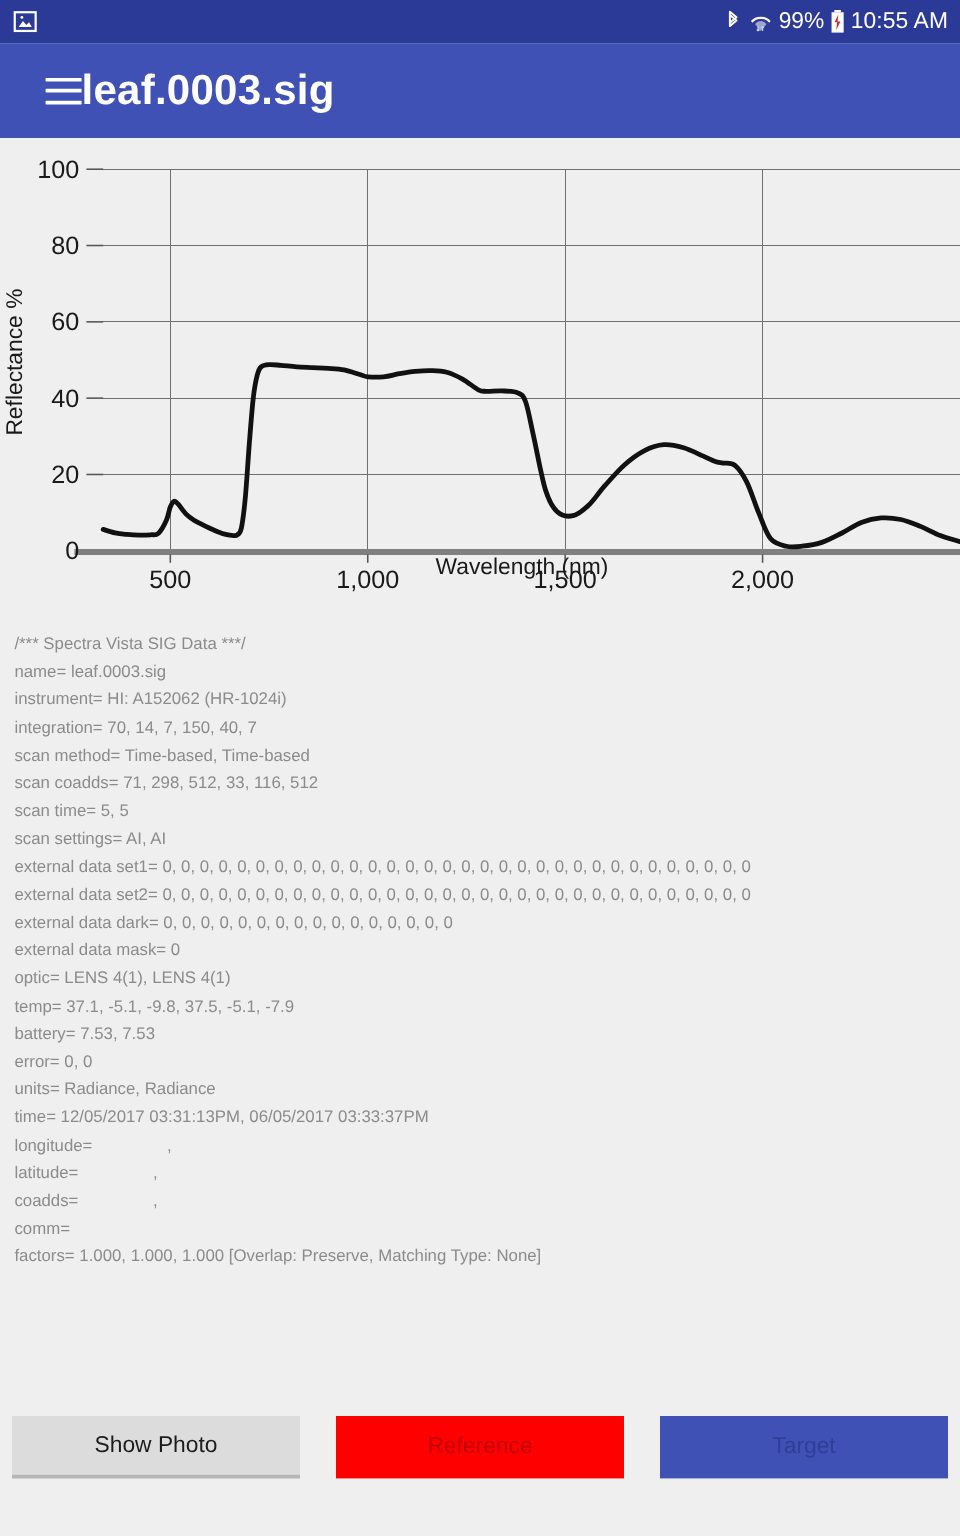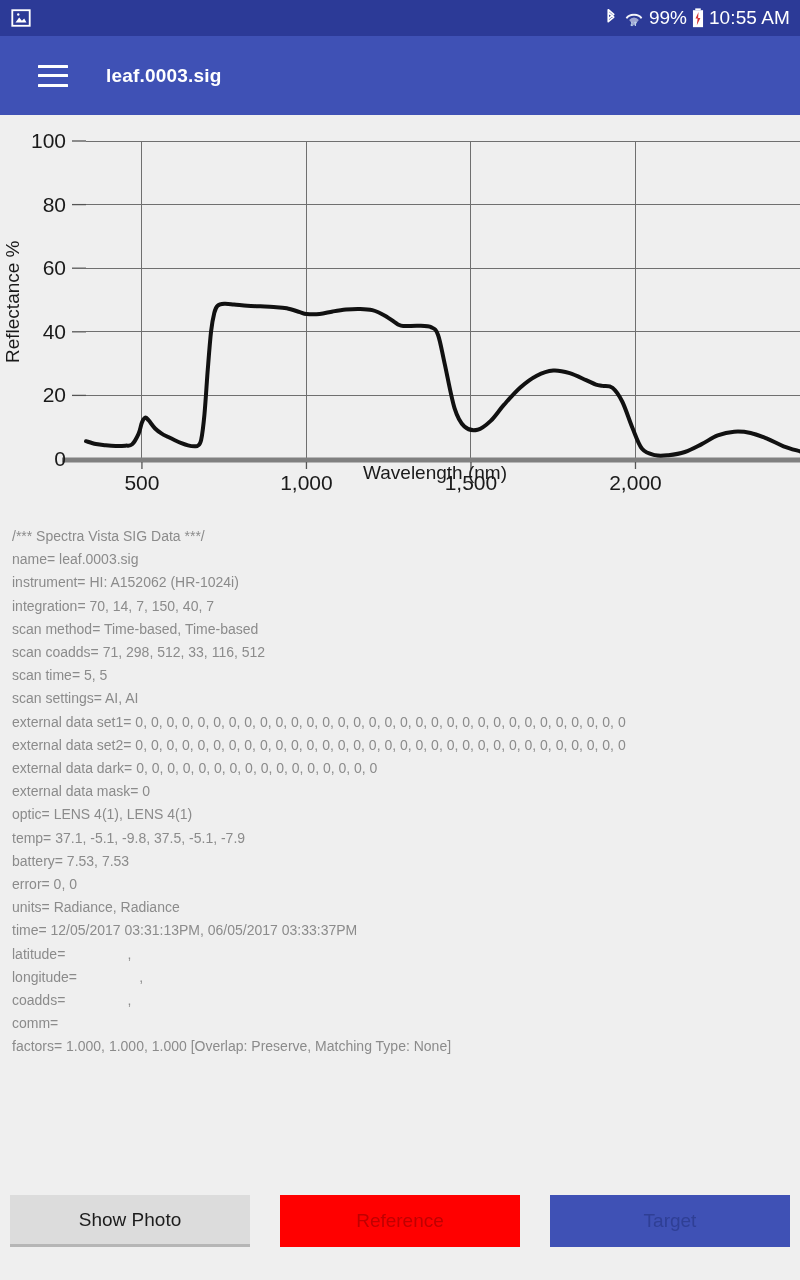--- a/index.html
+++ b/index.html
@@ -30,21 +30,21 @@
   
   .actionbar {
     height: 79px; width:100%;
     background: #3f51b5;
     display:flex; align-items:center;
     padding-left: 38px;
   }
   .hamburger { width: 30px; height: 22px; display:flex; flex-direction:column;
                justify-content: space-between; cursor:pointer; }
   .hamburger span { display:block; height:3px; background:#ffffff; border-radius:0.5px; }
-  .appTitle { margin-left: 38px; color:#fff; font-size: 19px; font-weight: 700;
+  .appTitle { color:#fff; font-size: 35px; font-weight: 700;
               letter-spacing: .2px; }
 
   
   .chartWrap { position: relative; width: 800px; height: 400px; background:#efefef; }
   .chartWrap svg { position:absolute; top:0; left:0; }
   .ylabel {
     position:absolute; left: 2px; top: 248px;
     transform-origin: 0 0; transform: rotate(-90deg);
     font-size: 19px; color:#1a1a1a; white-space: nowrap;
   }
@@ -61,21 +61,21 @@
     font-size: 14px; line-height: 23.2px;
     color: #8b8b8b;
     font-family: "Liberation Sans", sans-serif;
   }
   .meta .line { white-space: pre-wrap; word-break: break-word; }
 
   
   .buttonbar {
     position:absolute; left:0; bottom:0; width:800px; height: 100px;
     background:#efefef;
-    display:flex; align-items:center; justify-content:flex-start;
+    display:flex; align-items:flex-start; justify-content:flex-start;
     padding: 0 10px 18px 10px;
     gap: 30px;
   }
   .btn {
     height: 52px; display:flex; align-items:center; justify-content:center;
     font-size: 19px; border:0; cursor:pointer;
     font-family:"Liberation Sans", sans-serif;
   }
   .btn-photo { width: 246px; background:#dcdcdc; color:#1c1c1c;
                border-bottom: 3px solid #b6b6b6; }
@@ -183,22 +183,22 @@
       <div class="line">external data set1= 0, 0, 0, 0, 0, 0, 0, 0, 0, 0, 0, 0, 0, 0, 0, 0, 0, 0, 0, 0, 0, 0, 0, 0, 0, 0, 0, 0, 0, 0, 0, 0</div>
       <div class="line">external data set2= 0, 0, 0, 0, 0, 0, 0, 0, 0, 0, 0, 0, 0, 0, 0, 0, 0, 0, 0, 0, 0, 0, 0, 0, 0, 0, 0, 0, 0, 0, 0, 0</div>
       <div class="line">external data dark= 0, 0, 0, 0, 0, 0, 0, 0, 0, 0, 0, 0, 0, 0, 0, 0</div>
       <div class="line">external data mask= 0</div>
       <div class="line">optic= LENS 4(1), LENS 4(1)</div>
       <div class="line">temp= 37.1, -5.1, -9.8, 37.5, -5.1, -7.9</div>
       <div class="line">battery= 7.53, 7.53</div>
       <div class="line">error= 0, 0</div>
       <div class="line">units= Radiance, Radiance</div>
       <div class="line">time= 12/05/2017 03:31:13PM, 06/05/2017 03:33:37PM</div>
+      <div class="line">longitude=                ,</div>
       <div class="line">latitude=                ,</div>
-      <div class="line">longitude=                ,</div>
       <div class="line">coadds=                ,</div>
       <div class="line">comm=</div>
       <div class="line">factors= 1.000, 1.000, 1.000 [Overlap: Preserve, Matching Type: None]</div>
     </div>
 
   <div class="buttonbar">
     <button class="btn btn-photo">Show Photo</button>
     <button class="btn btn-ref">Reference</button>
     <button class="btn btn-tgt">Target</button>
   </div>

